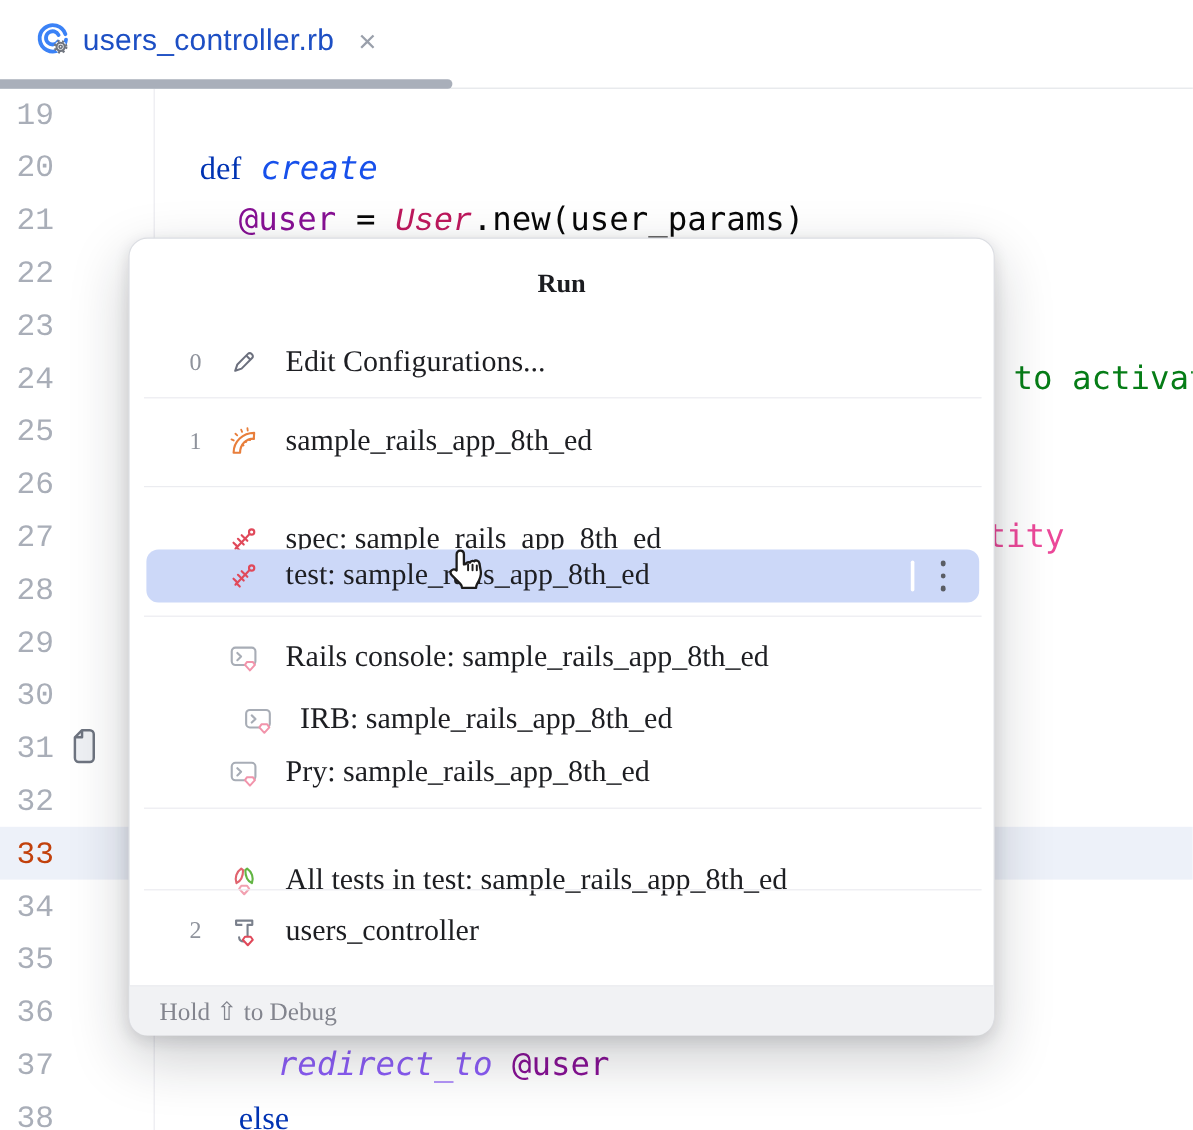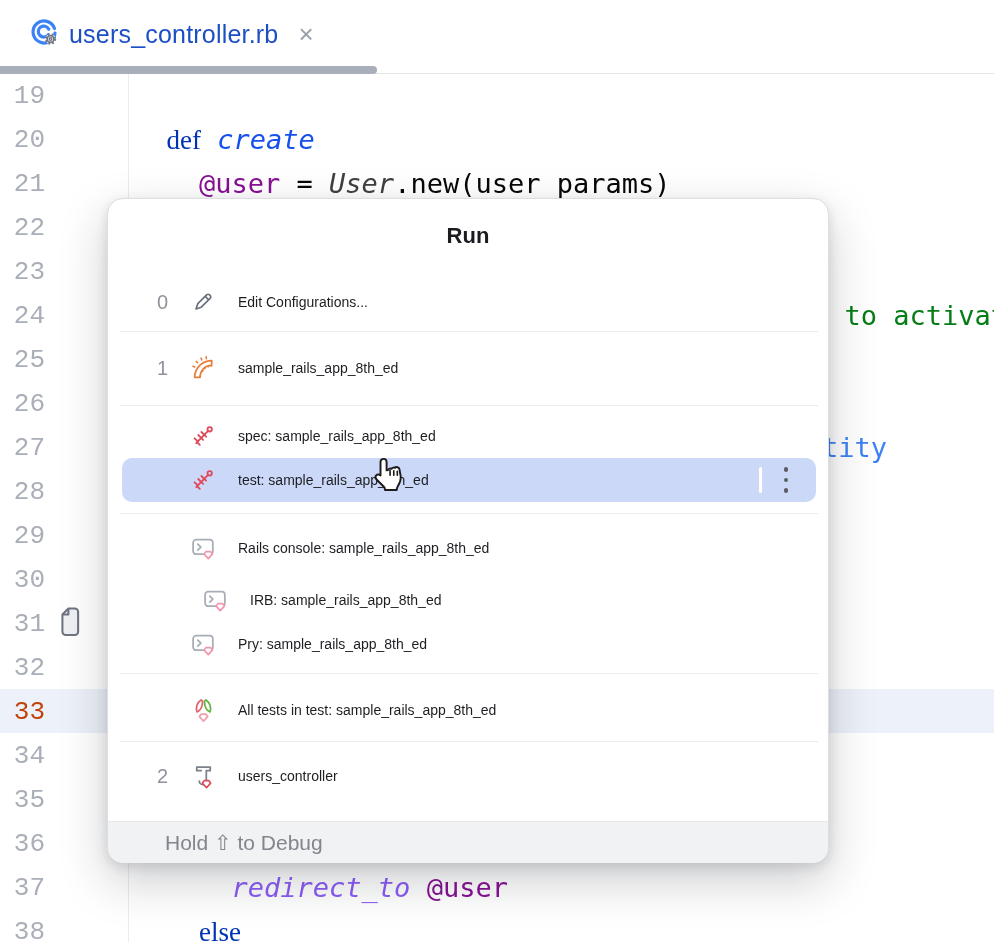--- a/index.html
+++ b/index.html
@@ -22,50 +22,50 @@
   .gutter .ln.current { color:#c2410c; }
   .gutter-sep { position:absolute; left:128px; top:0; width:1px; height:868px; background:#ebecf0; z-index:1; }
   .gutter-icon { position:absolute; left:57px; top:531px; z-index:1; }
 
   .code { position:absolute; left:134px; top:0; width:860px; z-index:1;
           font-family:"DejaVu Sans Mono", monospace; font-size:27px; }
   .code-line { height:44px; line-height:44px; white-space:pre; }
   .c-kw   { color:#0033b3;font-family:Liberation Serif, serif; }
   .c-mdef { color:#1750eb; font-style:italic; }
   .c-ivar { color:#871094;text-align:center; }
-  .c-const{ color:#404040; font-style:italic; }
+  .c-const{ color:#be185d; font-style:italic;font-family:Liberation Mono, monospace; }
   .c-pln  { color:#080808; }
   .c-str  { color:#067d17; }
-  .c-sym  { color:#3b82f6; }
+  .c-sym  { color:#ec4899; }
   .c-dsl  { color:#8b5cf6; font-style:italic; }
   .frag-a { padding-left:678px; }
   .frag-b { padding-left:688px; }
 
   
   .popup { position:absolute; left:107px; top:198px; width:722px; height:665px; background:#fff;
            border:1px solid #dcdee3; border-radius:16px; z-index:5;
-           box-shadow:0 18px 48px rgba(25,28,35,.22), 0 4px 12px rgba(25,28,35,.12); }
+           box-shadow:0 18px 48px rgba(25,28,35,.22), 0 4px 12px rgba(25,28,35,.12);font-family:Liberation Serif, serif; }
   .popup-title { position:absolute; left:0; top:24px; width:100%; text-align:center;
                  font-size:22px; font-weight:bold; color:#1b1c20; }
   .menu-item { position:absolute; left:0; width:100%; height:44px; display:flex; align-items:center; cursor:default; }
   .menu-item.selected-bg { left:14px; width:694px; background:#ccd8f8; border-radius:10px; }
   .mn { position:absolute; left:34px; width:26px; text-align:right; font-size:20px; color:#8f939c; }
   .mi-icon { position:absolute; left:81px; width:28px; height:28px; display:flex; align-items:center; justify-content:center; }
-  .mi-label { position:absolute; left:130px; font-size:14px; color:#1d1e22; white-space:nowrap; }
+  .mi-label { position:absolute; left:130px; font-size:25px; color:#1d1e22; white-space:nowrap; }
   .menu-item.selected-bg .mn { left:20px; }
   .menu-item.selected-bg .mi-icon { left:67px; }
   .menu-item.selected-bg .mi-label { left:116px; }
   .menu-sep { position:absolute; left:12px; width:698px; height:1px; background:#ebecf0; }
   .kebab-wrap { position:absolute; right:14px; top:0; height:44px; display:flex; align-items:center; }
   .kebab-divider { width:3px; height:26px; background:#fff; border-radius:2px; margin-right:18px; }
   .kebab { display:flex; flex-direction:column; gap:6px; padding:4px 14px 4px 4px; }
   .kebab i { width:4.5px; height:4.5px; border-radius:50%; background:#5a5d64; }
   .popup-footer { position:absolute; left:0; top:622px; width:100%; height:42px; background:#f1f2f4;
                   border-top:1px solid #e3e5e9; border-radius:0 0 15px 15px;
-                  line-height:42px; padding-left:57px; font-size:21px; color:#83858e; }
+                  line-height:42px; padding-left:25px; font-size:21px; color:#83858e; }
 
   .cursor-hand { position:absolute; left:370px; top:455px; z-index:10; pointer-events:none; }
 </style>
 </head>
 <body>
 
 <div class="tabbar">
   <div class="tab">
     <span>
       <svg width="32" height="32" viewBox="0 0 32 32">
@@ -170,21 +170,21 @@
               <circle cx="14.3" cy="12.7" r="1"></circle>
               <circle cx="17.6" cy="11" r="1"></circle>
               <circle cx="12.1" cy="15.5" r="1"></circle>
               <circle cx="20.6" cy="10.3" r="1"></circle>
             </g>
           </svg>
         </span>
         <span class="mi-label">sample_rails_app_8th_ed</span>
       </div>
       <div class="menu-sep" style="top: 206px;"></div>
-      <div class="menu-item" style="top: 215px; text-align: right;">
+      <div class="menu-item" style="top: 229px; text-align: right;">
         <span class="mn"></span>
         <span class="mi-icon">
           <svg width="26" height="26" viewBox="0 0 26 26" fill="none" stroke="#e0495a" stroke-width="1.8" stroke-linecap="round">
             <line x1="6.2" y1="20.2" x2="17.4" y2="8.6"></line>
             <circle cx="19.7" cy="6.3" r="2.2"></circle>
             <path d="M8.3 12l4.8 4.8M11.4 9l4.7 4.7"></path>
             <path d="M4.6 15.3l2.7 2.6M9.8 21.8l-2.7-2.7"></path>
           </svg>
         </span>
         <span class="mi-label">spec: sample_rails_app_8th_ed</span>
@@ -237,21 +237,21 @@
         <span class="mi-icon">
           <svg width="27" height="27" viewBox="0 0 26 26" fill="none">
             <rect x="3" y="4.5" width="19" height="14" rx="3" stroke="#a8adb6" stroke-width="1.7"></rect>
             <path d="M7.5 8.8l3 2.9-3 2.9" stroke="#a8adb6" stroke-width="1.7" stroke-linecap="round" stroke-linejoin="round"></path>
             <path d="M15.3 16h4.6l1.7 2.4-4 4.4-4-4.4z" fill="#fff" stroke="#f294ab" stroke-width="1.6" stroke-linejoin="round"></path>
           </svg>
         </span>
         <span class="mi-label">Pry: sample_rails_app_8th_ed</span>
       </div>
       <div class="menu-sep" style="top: 474px;"></div>
-      <div class="menu-item" style="top: 489px;">
+      <div class="menu-item" style="top: 513px;">
         <span class="mn"></span>
         <span class="mi-icon">
           <svg width="27" height="27" viewBox="0 0 26 26" fill="none" stroke-width="1.7">
             <path d="M10.6 2.8C6.8 5.4 5.2 10.2 6.8 14.4c3.2-1.6 5.3-5.8 5.3-10.4z" stroke="#e0646f" stroke-linejoin="round"></path>
             <path d="M15.4 2.8c3.8 2.6 5.4 7.4 3.8 11.6-3.2-1.6-5.3-5.8-5.3-10.4z" stroke="#62b543" stroke-linejoin="round"></path>
             <path d="M10.7 16.5h4.6l1.7 2.4-4 4.4-4-4.4z" fill="#fff" stroke="#f2a0b0" stroke-linejoin="round"></path>
           </svg>
         </span>
         <span class="mi-label">All tests in test: sample_rails_app_8th_ed</span>
       </div>

